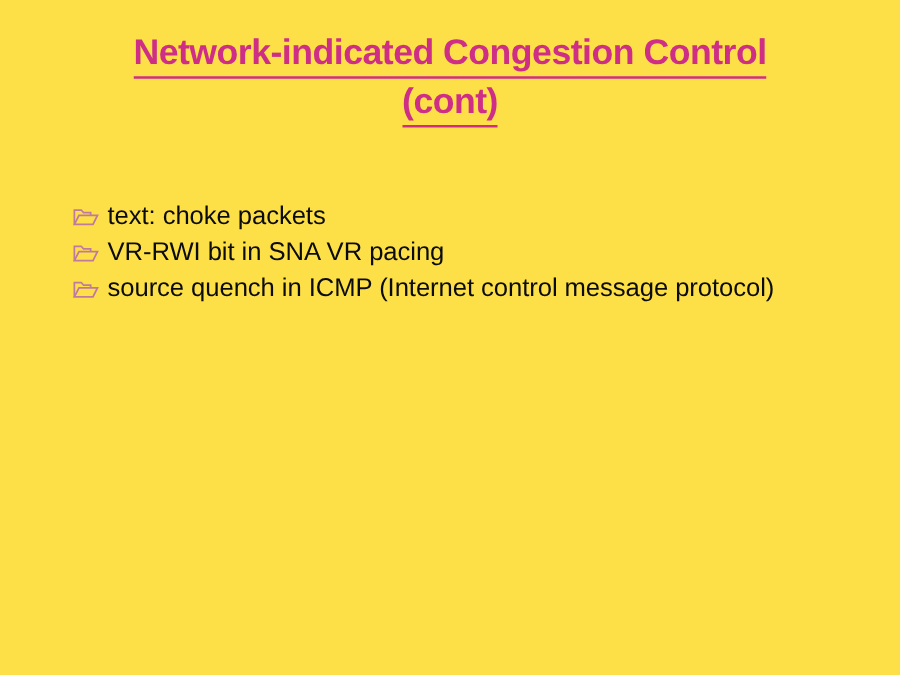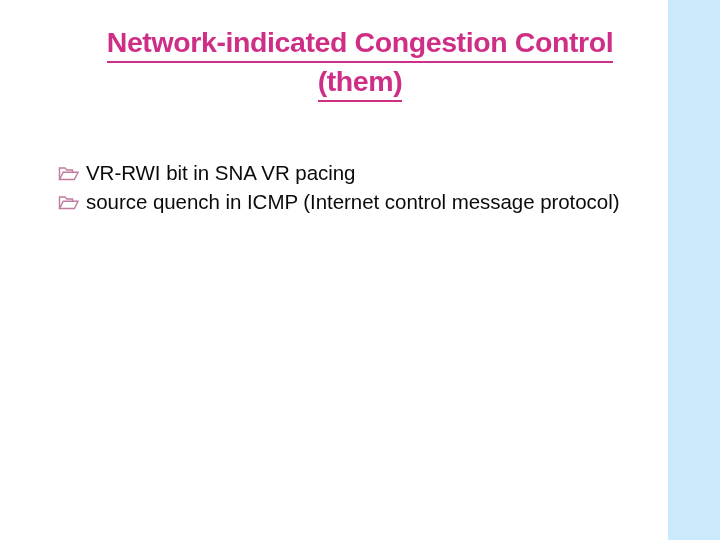--- a/index.html
+++ b/index.html
@@ -10,23 +10,23 @@
     width: 720px;
     height: 540px;
     overflow: hidden;
     background: #cbeafc;
     font-family: "Liberation Sans", sans-serif;
     -webkit-font-smoothing: none;
   }
 
   .slide {
     position: relative;
-    width: 668px;
+    width: 720px;
     height: 540px;
-    background: #ffffff;
+    background: #fde047;
     box-sizing: border-box;
   }
 
   
   .title-block {
     position: absolute;
     left: 36px;
     top: 24px;
     width: 648px;
     text-align: center;
@@ -87,26 +87,35 @@
     display: block;
   }
 </style>
 </head>
 <body>
 
 <div class="slide">
 
   <div class="title-block">
     <span class="title-line"><span class="ul">Network-indicated Congestion Control</span></span>
-    <span class="title-line"><span class="ul">(them)</span></span>
+    <span class="title-line"><span class="ul">(cont)</span></span>
   </div>
 
   <div class="body-block">
 
 
+    <p class="bullet-item">
+      <span class="bullet-icon">
+        <svg width="22" height="17" viewBox="0 0 22 17" xmlns="http://www.w3.org/2000/svg">
+          <path d="M1.5 14.5 L1.5 3.0 L7.0 3.0 L8.8 5.0 L14.5 5.0 L14.5 7.2" fill="none" stroke="#c07a9e" stroke-width="1.4" stroke-linejoin="miter"></path>
+          <path d="M1.5 14.5 L5.2 7.2 L20.0 7.2 L16.4 14.5 Z" fill="none" stroke="#c07a9e" stroke-width="1.4" stroke-linejoin="miter"></path>
+        </svg>
+      </span>
+      <span>text: choke packets</span>
+    </p>
 
     <p class="bullet-item">
       <span class="bullet-icon">
         <svg width="22" height="17" viewBox="0 0 22 17" xmlns="http://www.w3.org/2000/svg">
           <path d="M1.5 14.5 L1.5 3.0 L7.0 3.0 L8.8 5.0 L14.5 5.0 L14.5 7.2" fill="none" stroke="#c07a9e" stroke-width="1.4" stroke-linejoin="miter"></path>
           <path d="M1.5 14.5 L5.2 7.2 L20.0 7.2 L16.4 14.5 Z" fill="none" stroke="#c07a9e" stroke-width="1.4" stroke-linejoin="miter"></path>
         </svg>
       </span>
       <span>VR-RWI bit in SNA VR pacing</span>
     </p>

